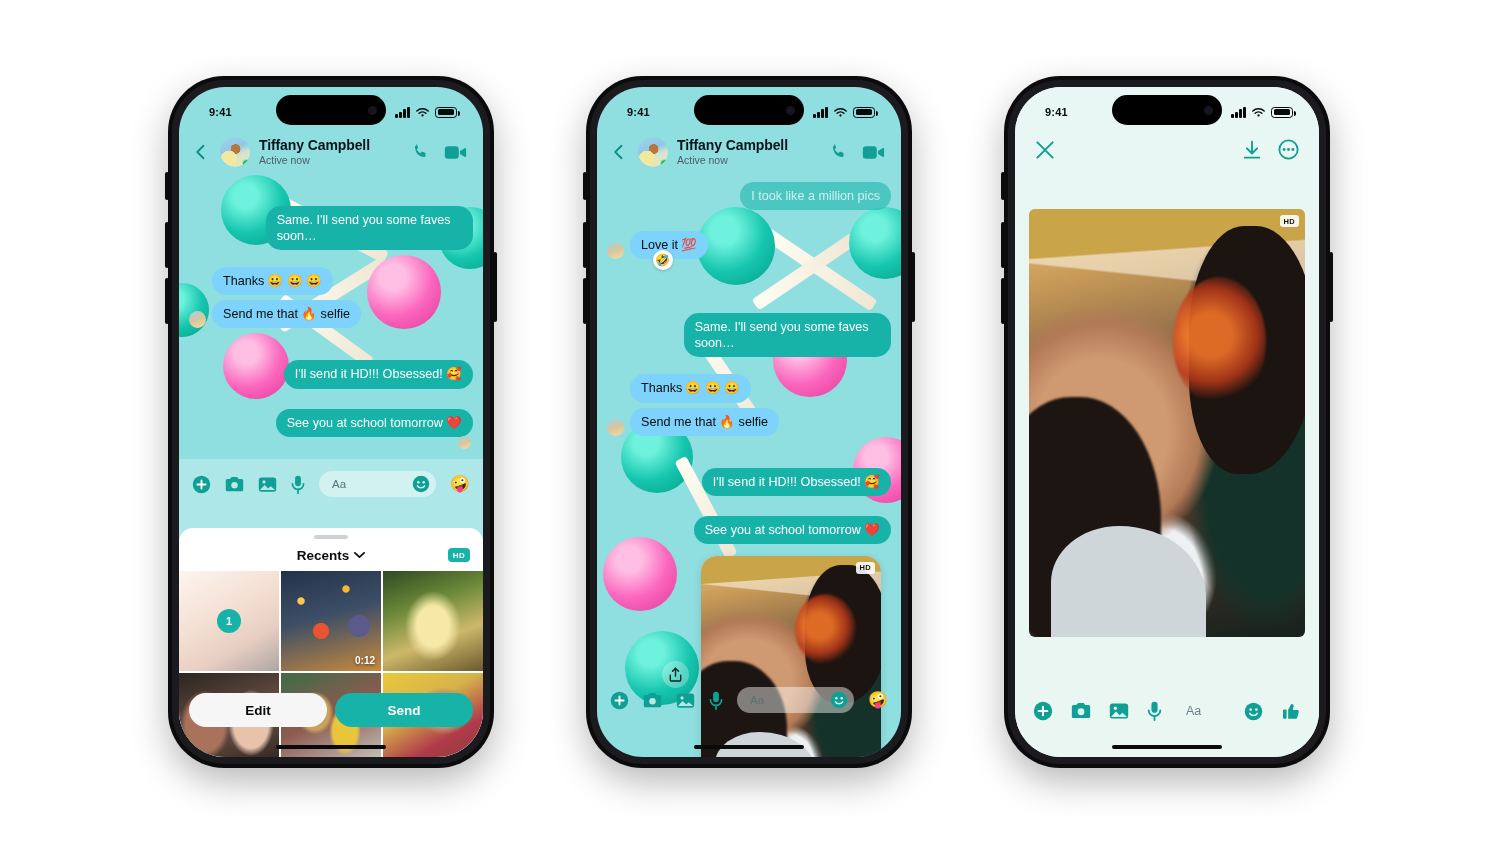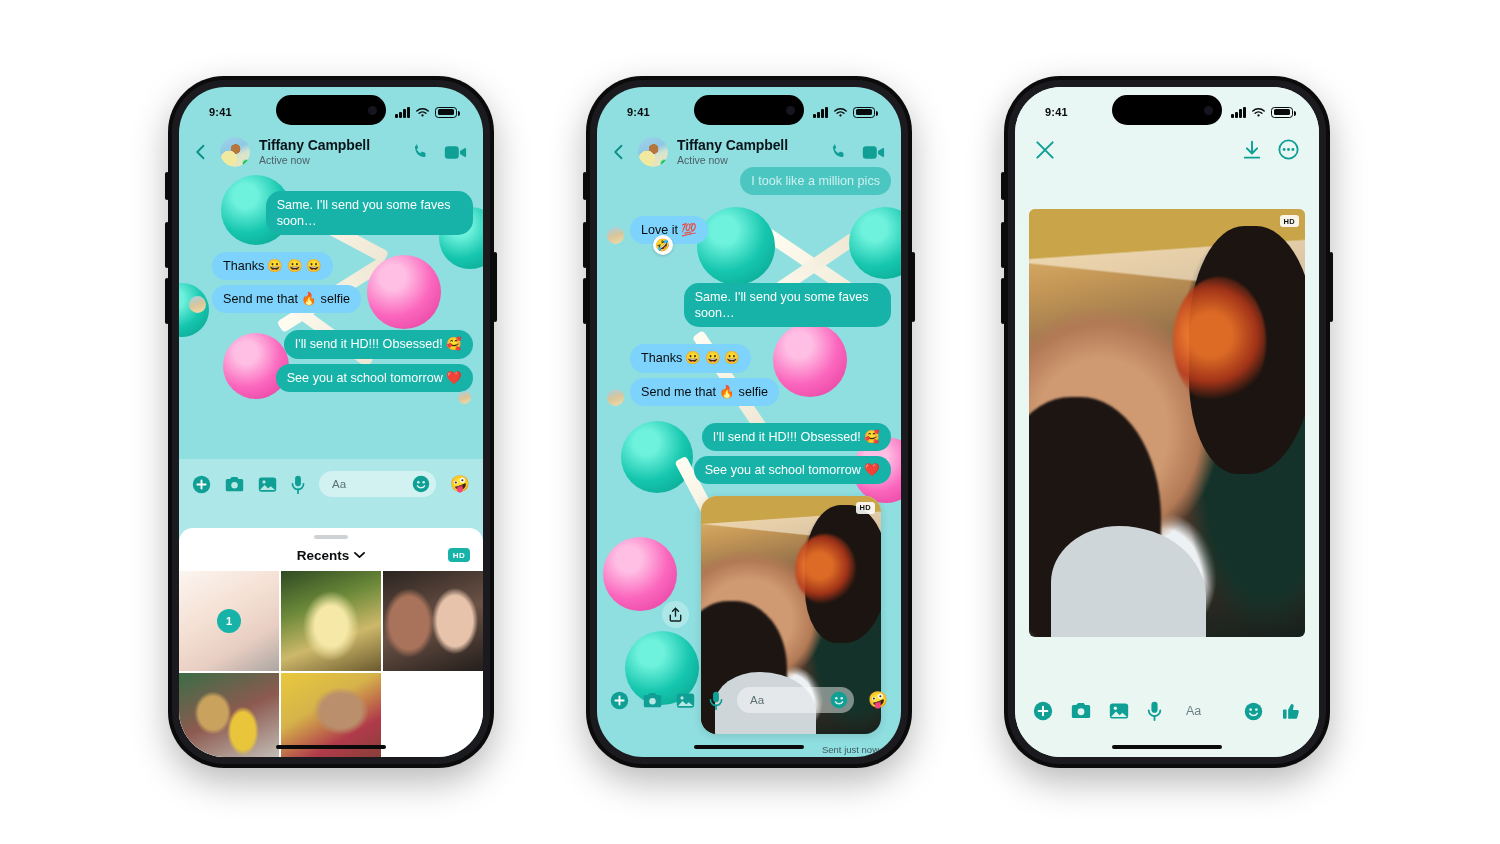--- a/index.html
+++ b/index.html
@@ -72,21 +72,21 @@
   .thread { position:absolute; left:0; right:0; display:flex; flex-direction:column;
     gap:5px; padding:0 10px; }
   .row { display:flex; align-items:flex-end; gap:6px; position:relative; }
   .row.out { justify-content:flex-end; }
   .mini { width:17px; height:17px; border-radius:50%; flex:0 0 auto; overflow:hidden;
     background:linear-gradient(160deg,#9fd3ea,#d9c59a,#f2dfa8); }
   .mini.ghost { visibility:hidden; }
   .bub { font-size:12.6px; line-height:1.28; padding:6px 11px; border-radius:15px;
     max-width:73%; word-wrap:break-word; }
   .bub.in  { background:#7dd3fc; color:#0a0c0e; }
-  .bub.out { background:#17b3a8; color:#ffffff; }
+  .bub.out { background:#17b3a8; color:#ffffff;margin-top:15px; }
   .tiny-av { position:absolute; right:2px; bottom:-12px; width:13px; height:13px;
     border-radius:50%; overflow:hidden;
     background:linear-gradient(160deg,#9fd3ea,#d9c59a,#f2dfa8); }
 
   .reaction { position:absolute; left:46px; bottom:-11px; width:20px; height:20px;
     border-radius:50%; background:#fff; display:flex; align-items:center;
     justify-content:center; font-size:12px; box-shadow:0 1px 3px rgba(0,0,0,.18); }
 
   
   .photo-row { display:flex; justify-content:flex-end; align-items:center; gap:12px;
@@ -346,32 +346,40 @@
               </svg>
           </div>
           <div class="hd-chip">HD</div>
         </div>
         <div class="grid">
           <div class="cell sel">
             <div class="art g1"></div>
             <div class="sel-badge">1</div>
           </div>
           <div class="cell">
+            <div class="art g2"></div>
+            <div class="dur">0:12</div>
+          </div>
+          <div class="cell">
               <div class="art g3"></div>
             </div>
           <div class="cell">
               <div class="art g4"></div>
             </div>
           <div class="cell">
               <div class="art g5"></div>
             </div>
           <div class="cell">
               <div class="art g6"></div>
             </div>
 
+        </div>
+        <div class="sheet-actions">
+          <div class="btn edit">Edit</div>
+          <div class="btn send">Send</div>
         </div>
       </div>
       <div class="homebar"></div>
     </div>
   </div>
 
   <div class="phone" id="p2" style="left:586px;top:76px;width:326px;height:692px;">
     <div class="bezel"></div>
     <div class="btn-side btn-left" style="top:96px;height:28px;"></div>
     <div class="btn-side btn-left" style="top:146px;height:46px;"></div>

